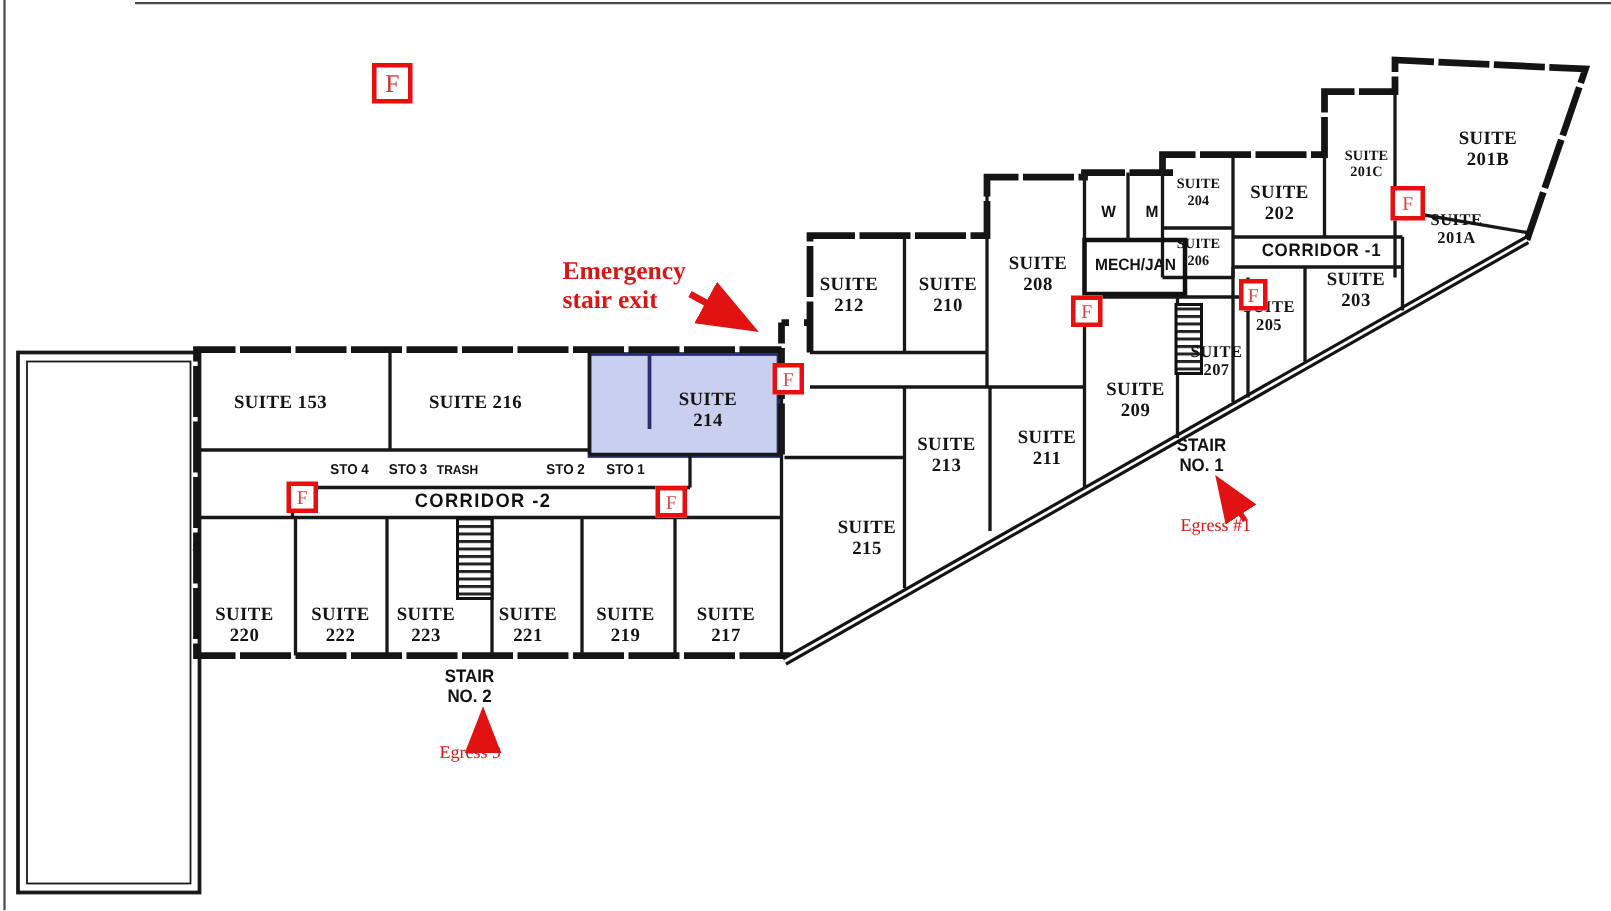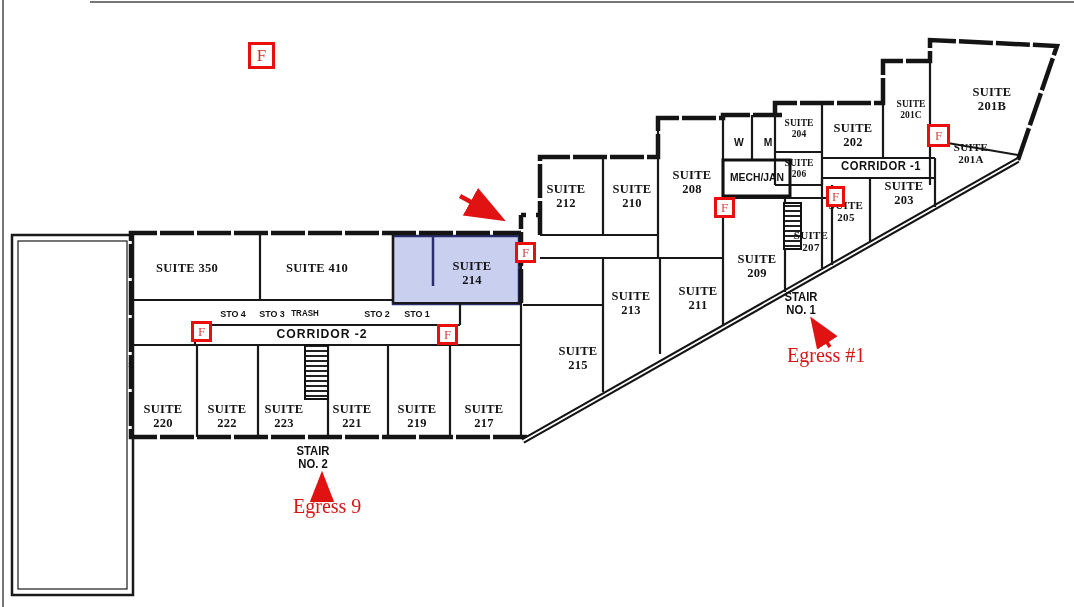--- a/index.html
+++ b/index.html
@@ -22,21 +22,21 @@
   .tl.tiny{font-size:9px;}
   
   .fbox{position:absolute;box-sizing:border-box;width:21px;height:21px;border:3px solid #ea0f0f;
         background:#fff;display:flex;align-items:center;justify-content:center;
         font-family:"Liberation Serif",serif;font-size:13px;color:#d44;z-index:5;}
   .fbox.legend{width:27px;height:27px;border-width:3.5px;font-size:17px;color:#cc3333;}
   
   .red{position:absolute;color:#d91616;font-family:"Liberation Serif",serif;z-index:6;
        white-space:pre-line;line-height:1.12;}
   .red.bold{font-weight:bold;font-size:17px;}
-  .red.big{font-size:20px;text-align:center;}
+  .red.big{font-size:12px;text-align:center;}
   .red.legendtxt{font-size:17.5px;}
 </style>
 </head>
 <body>
 
 <div id="canvas">
 
   <svg class="plan" width="1074" height="607" viewBox="0 0 1074 607">
     <defs>
       <pattern id="hatchH" width="6" height="5" patternUnits="userSpaceOnUse">
@@ -122,25 +122,27 @@
   <div class="fbox" style="left:714px;top:197px">
       <span>F</span>
     </div>
   <div class="fbox" style="left:826px;top:186px;width:19px;height:21px">
       <span>F</span>
     </div>
   <div class="fbox" style="left:927px;top:124px;width:23px;height:23px">
       <span>F</span>
     </div>
 
+  <div class="red bold" style="left:375px;top:171px">Emergency
+stair exit</div>
   <div class="red big" style="left:787px;top:344px">Egress #1</div>
   <div class="red big" style="left:293px;top:495px">Egress 9</div>
 
-  <div class="rl" style="left:187px;top:268px">SUITE 350</div>
-  <div class="rl" style="left:317px;top:268px">SUITE 410</div>
+  <div class="rl" style="left:187px;top:268px">SUITE 153</div>
+  <div class="rl" style="left:317px;top:268px">SUITE 216</div>
   <div class="rl" style="left:472px;top:273px">SUITE
 214</div>
 
   <div class="tl sto" style="left:233px;top:314px">STO 4</div>
   <div class="tl sto" style="left:272px;top:314px">STO 3</div>
   <div class="tl sto" style="left:305px;top:314px;font-size:8.5px">TRASH</div>
   <div class="tl sto" style="left:377px;top:314px">STO 2</div>
   <div class="tl sto" style="left:417px;top:314px">STO 1</div>
   <div class="tl corr" style="left:322px;top:334px">CORRIDOR  -2</div>
   <div class="tl tiny" style="left:131px;top:366px">S</div>

